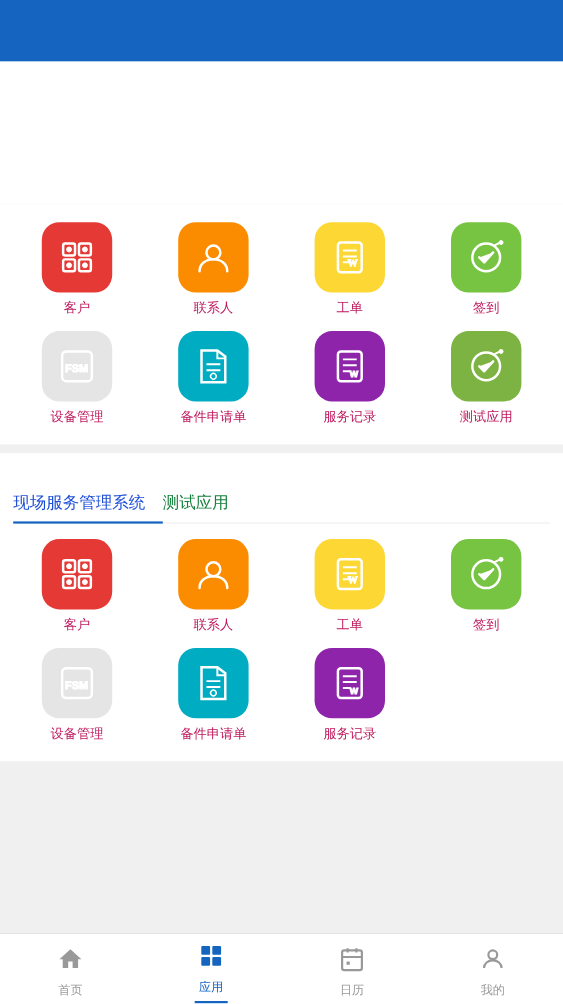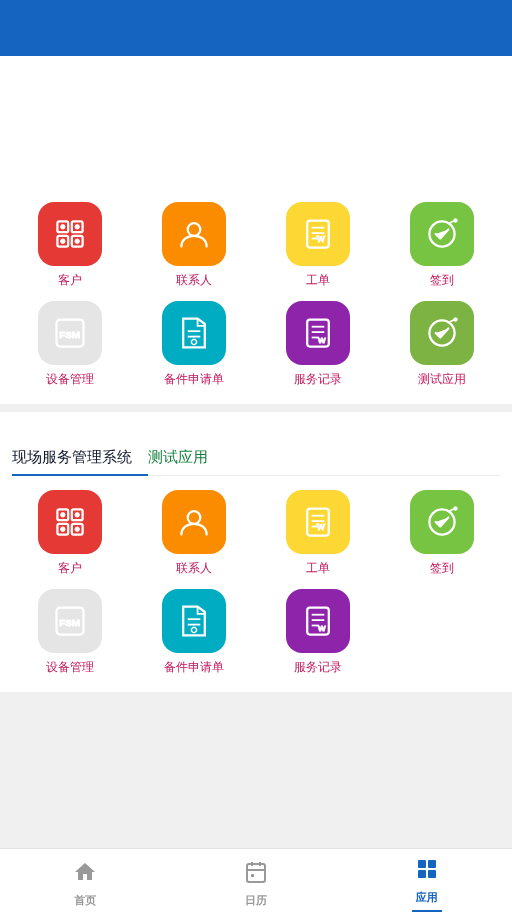--- a/index.html
+++ b/index.html
@@ -101,21 +101,21 @@
       margin-bottom: 14px;
     }
     .tab {
       padding: 8px 16px 8px 0;
       font-size: 15px;
       color: #15803d;
       cursor: pointer;
       position: relative;
     }
     .tab.active {
-      color: #0f172a;
+      color: #1d4ed8;
     }
     .tab.active::after {
       content: '';
       position: absolute;
       bottom: -1px;
       left: 0;
       right: 0;
       height: 2px;
       background: #1565c0;
     }
@@ -134,21 +134,20 @@
     }
     .nav-item {
       flex: 1;
       display: flex;
       flex-direction: column;
       align-items: center;
       justify-content: center;
       gap: 3px;
       cursor: pointer;
       padding-top: 6px;
-      font-weight: bold;
     }
     .nav-icon {
       font-size: 22px;
       color: #999;
     }
     .nav-icon.active {
       color: #1565c0;
     }
     .nav-label {
       font-size: 11px;
@@ -379,34 +378,42 @@
 </div>
 
 <div class="bottom-nav" id="bottom-nav">
 <div class="nav-item">
     <span class="nav-icon"><svg width="24" height="24" viewBox="0 0 24 24" fill="currentColor">
           <path d="M10 20v-6h4v6h5v-8h3L12 3 2 12h3v8z"></path>
         </svg></span>
     <span class="nav-label">首页</span>
 
   </div>
+    <div class="nav-item active-item">
+    <span class="nav-icon active"><svg width="24" height="24" viewBox="0 0 24 24" fill="currentColor">
+          <rect x="3" y="3" width="8" height="8" rx="1"></rect>
+          <rect x="13" y="3" width="8" height="8" rx="1"></rect>
+          <rect x="3" y="13" width="8" height="8" rx="1"></rect>
+          <rect x="13" y="13" width="8" height="8" rx="1"></rect>
+        </svg></span>
+    <span class="nav-label active">应用</span>
+    <div class="nav-indicator"></div>
+  </div>
     <div class="nav-item">
     <span class="nav-icon"><svg width="24" height="24" viewBox="0 0 24 24" fill="none" stroke="currentColor" stroke-width="2">
           <rect x="3" y="4" width="18" height="18" rx="2"></rect>
           <line x1="3" y1="10" x2="21" y2="10"></line>
           <line x1="8" y1="2" x2="8" y2="6"></line>
           <line x1="16" y1="2" x2="16" y2="6"></line>
           <rect x="7" y="14" width="3" height="3" rx="0.5" fill="currentColor" stroke="none"></rect>
         </svg></span>
     <span class="nav-label">日历</span>
 
   </div>
-    <div class="nav-item active-item">
-    <span class="nav-icon active"><svg width="24" height="24" viewBox="0 0 24 24" fill="currentColor">
-          <rect x="3" y="3" width="8" height="8" rx="1"></rect>
-          <rect x="13" y="3" width="8" height="8" rx="1"></rect>
-          <rect x="3" y="13" width="8" height="8" rx="1"></rect>
-          <rect x="13" y="13" width="8" height="8" rx="1"></rect>
+    <div class="nav-item">
+    <span class="nav-icon"><svg width="24" height="24" viewBox="0 0 24 24" fill="none" stroke="currentColor" stroke-width="2">
+          <circle cx="12" cy="8" r="4"></circle>
+          <path d="M4 20c0-4 3.582-7 8-7s8 3 8 7"></path>
         </svg></span>
-    <span class="nav-label active">应用</span>
-    <div class="nav-indicator"></div>
+    <span class="nav-label">我的</span>
+
   </div>
   </div>
 
 </body></html>

